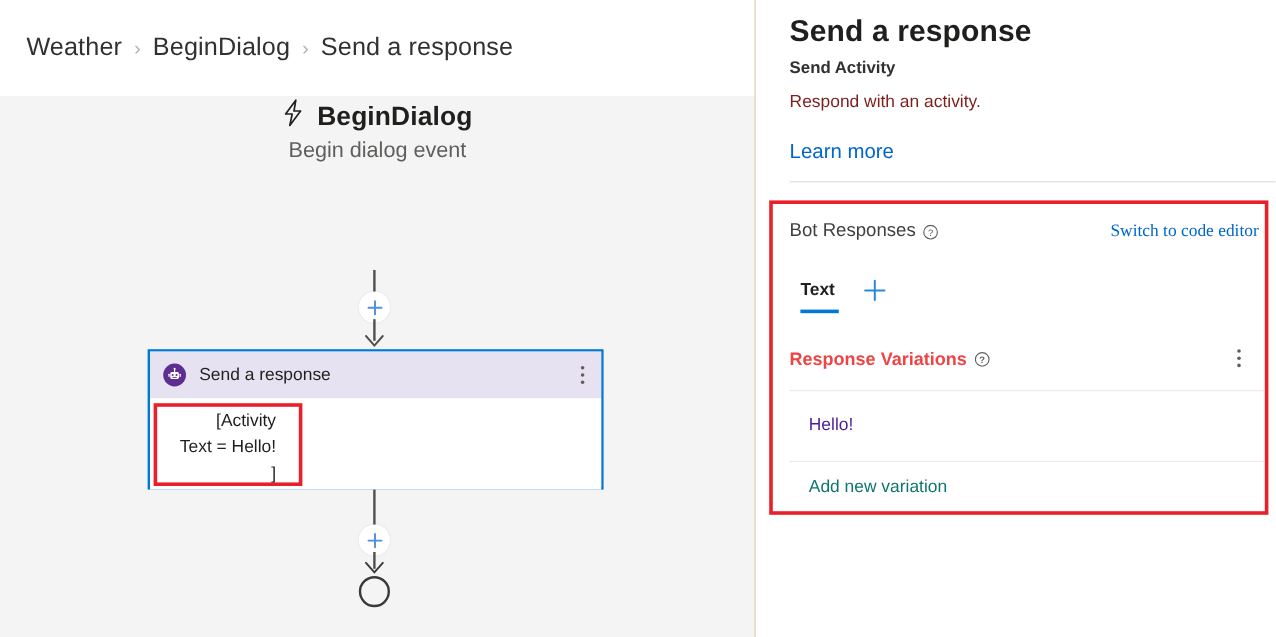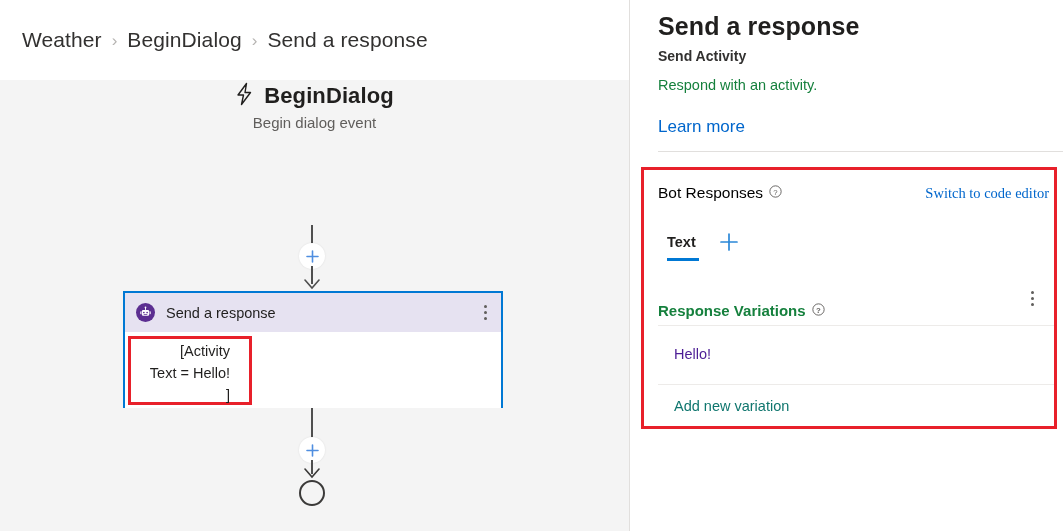--- a/index.html
+++ b/index.html
@@ -71,21 +71,21 @@
     justify-content: center;
     gap: 9px;
   }
   #trigger-title {
     font-size: 22px;
     font-weight: bold;
     color: #201f1e;
     letter-spacing: .1px;
   }
   #trigger-sub {
-    font-size: 15px;
+    font-size: 18px;
     color: #605e5c;
     margin-top: 4px;
   }
 
   
   .conn-line {
     position: absolute;
     width: 2px;
     background: #4f4f4f;
     left: 311px;
@@ -230,21 +230,21 @@
     position: absolute;
     left: 28px; top: 48px;
     font-size: 14px;
     font-weight: bold;
     color: #323130;
   }
   #panel-desc {
     position: absolute;
     left: 28px; top: 77px;
     font-size: 14.5px;
-    color: #15803d;
+    color: #7f1d1d;
   }
   #learn-more {
     position: absolute;
     left: 28px; top: 117px;
     font-size: 17px;
     color: #0066cc;
     text-decoration: none;
     cursor: pointer;
   }
   #panel-hr {
@@ -263,23 +263,23 @@
     width: 416px;
     height: 262px;
     border: 3px solid #e8202a;
     box-sizing: border-box;
   }
 
   #bot-responses-label {
     position: absolute;
     left: 28px; top: 184px;
     font-size: 15.5px;
-    color: #000000;
-    display: flex;
-    align-items: flex-start;
+    color: #404040;
+    display: flex;
+    align-items: center;
     gap: 6px;
   }
   .help-icon {
     width: 13px;
     height: 13px;
     display: inline-block;
   }
   #switch-code-editor {
     position: absolute;
     right: 14px;
@@ -316,26 +316,26 @@
     background: #0078d4;
   }
   #add-tab-button {
     margin-bottom: 11px;
     cursor: pointer;
     line-height: 0;
   }
 
   #resp-var-label {
     position: absolute;
-    left: 28px; top: 302px;
+    left: 28px; top: 291px;
     font-size: 15px;
     font-weight: bold;
-    color: #15803d;
-    display: flex;
-    align-items: flex-start;
+    color: #ef4444;
+    display: flex;
+    align-items: center;
     gap: 6px;
   }
   #resp-var-kebab {
     position: absolute;
     right: 24px;
     top: 288px;
     cursor: pointer;
   }
 
   .panel-sep {

